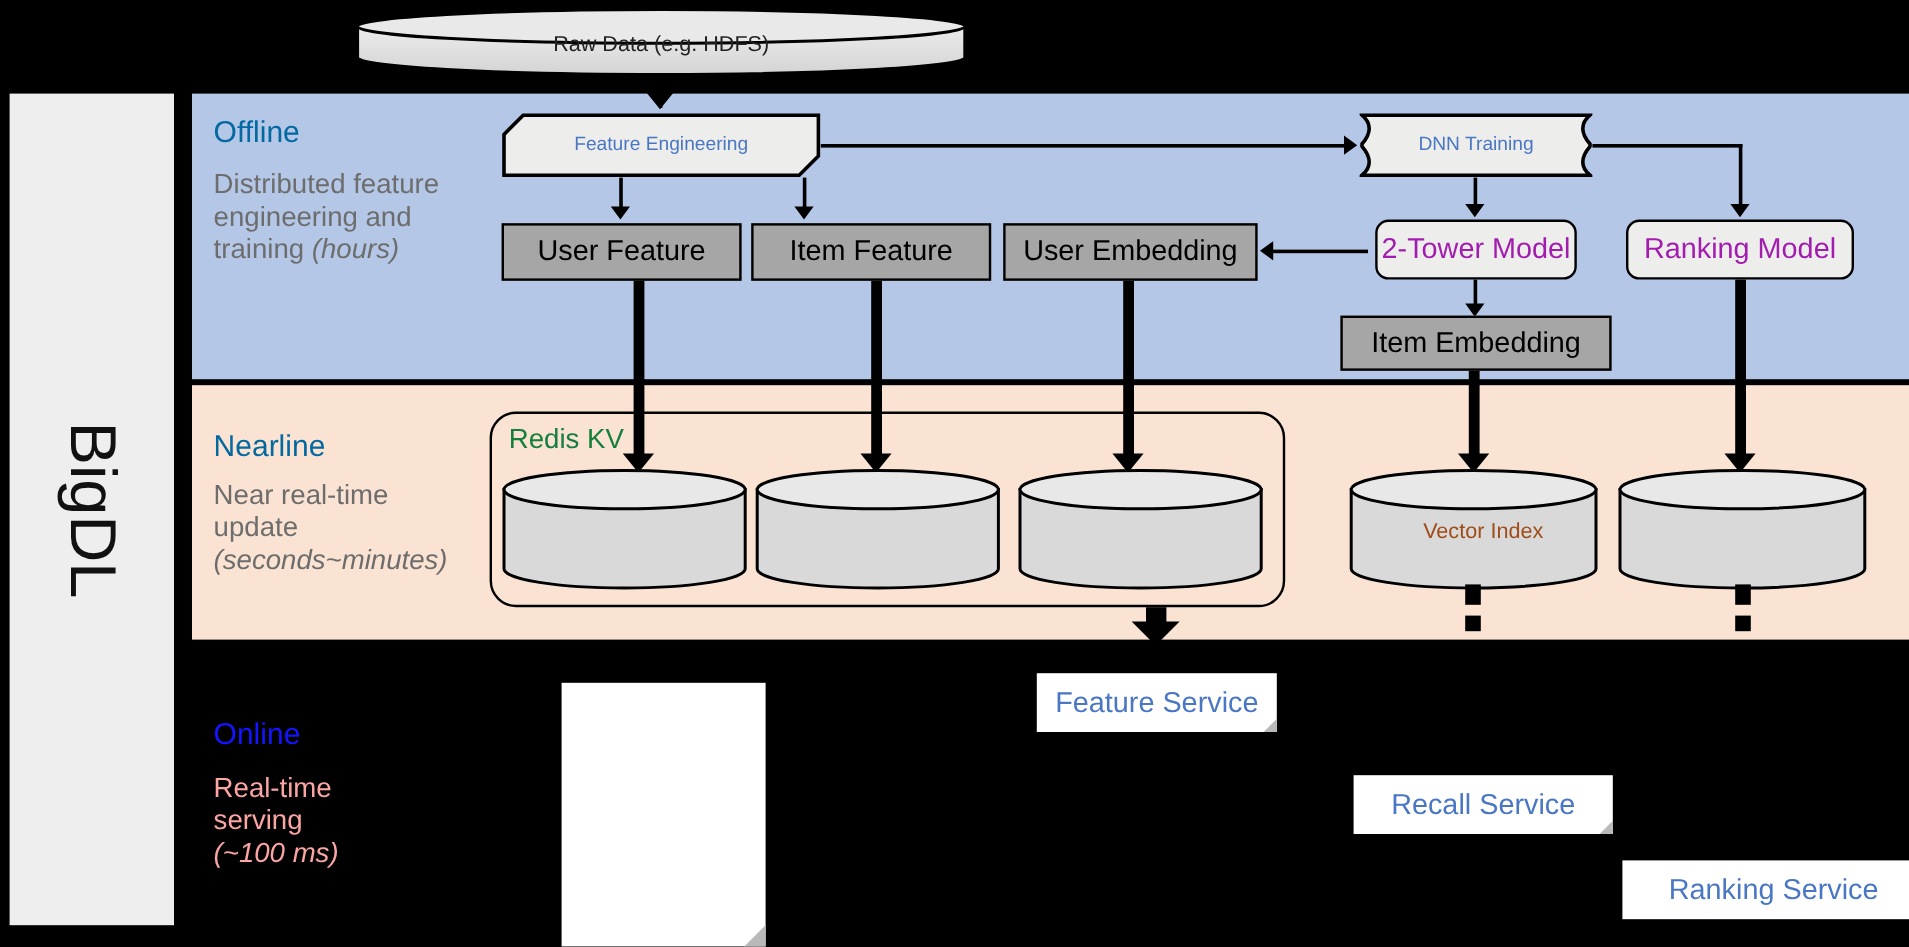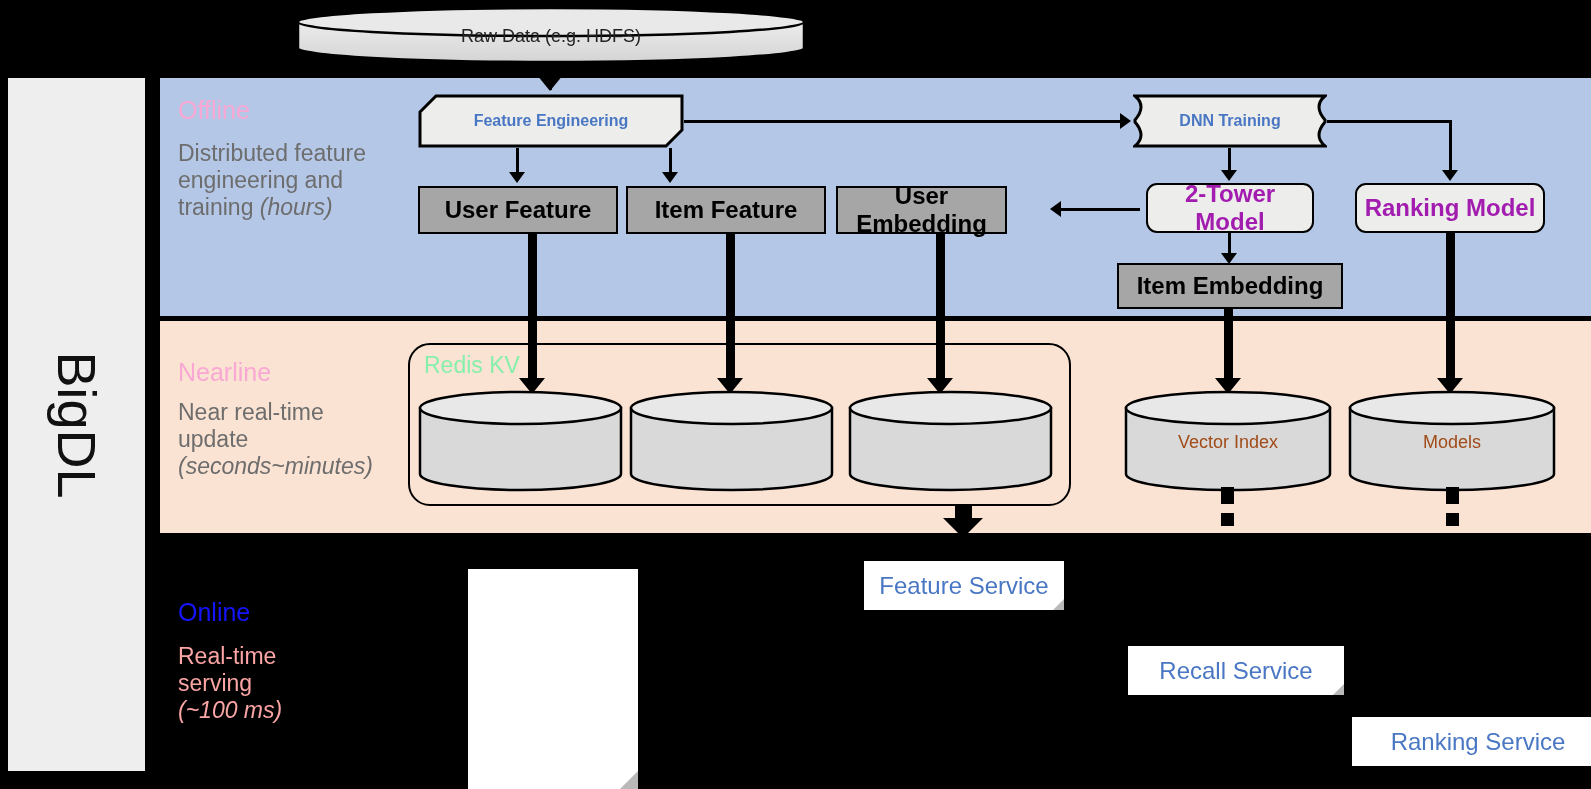--- a/index.html
+++ b/index.html
@@ -11,33 +11,33 @@
   #offline-band{left:160px;top:78px;width:1431px;height:238px;background:#b4c7e7;}
   #nearline-band{left:160px;top:321px;width:1431px;height:212px;background:#fbe3d3;}
   #online-band{left:160px;top:538px;width:1431px;height:251px;background:#000;}
 
   
   #sidebar{position:absolute;left:8px;top:78px;width:137px;height:693px;background:#eeeeee;}
   #sidebar-label{position:absolute;left:50%;top:50%;transform:translate(-50%,-50%) rotate(90deg);
     white-space:nowrap;font-size:54px;color:#111;font-family:"Liberation Sans",sans-serif;}
 
   
-  .band-title{position:absolute;font-size:25px;color:#f9a8d4;font-weight:400;}
+  .band-title{position:absolute;font-size:25px;color:#0369a1;font-weight:400;}
   .band-desc{position:absolute;font-size:23px;color:#6d6d6d;line-height:1.18;width:235px;}
   .band-desc i{font-style:italic;}
   #offline-title{left:178px;top:96px;}
   #offline-desc{left:178px;top:140px;}
   #nearline-title{left:178px;top:358px;}
   #nearline-desc{left:178px;top:399px;}
   #online-title{left:178px;top:598px;color:#1414ff;}
   #online-desc{left:178px;top:643px;color:#fca5a5;}
 
   
   .node{position:absolute;box-sizing:border-box;display:flex;align-items:center;justify-content:center;
-        text-align:center;border:2.5px solid #000;font-weight:bold;}
+        text-align:right;border:2.5px solid #000;}
   .gray-box{background:#a6a6a6;color:#000;font-size:24px;}
   .proc-box{background:#ededeb;font-size:24px;}
   .blue-txt{color:#4a77c4;}
   .green-txt{color:#a21caf;}
 
   
   .notched{border:none;background:transparent;}
   .notched svg{position:absolute;left:0;top:0;}
   .notched span{position:relative;z-index:2;}
 
@@ -50,21 +50,21 @@
 
   
   .cyl{position:absolute;}
   .cyl svg{display:block;}
   .cyl .cyl-label{position:absolute;left:0;right:0;top:50%;transform:translateY(-42%);
      text-align:center;font-size:18px;}
 
   
   #redis-group{position:absolute;left:408px;top:343px;width:663px;height:163px;
      border:2.5px solid #000;border-radius:22px;background:transparent;box-sizing:border-box;}
-  #redis-label{position:absolute;left:424px;top:352px;font-size:23px;color:#86efac;}
+  #redis-label{position:absolute;left:424px;top:352px;font-size:23px;color:#15803d;}
 
   
   .ln{position:absolute;background:#000;}
   .thin-v{width:2.5px;}
   .thin-h{height:2.5px;}
   .thick-v{width:9px;}
   .arrow-dn{position:absolute;width:0;height:0;border-left:8px solid transparent;
             border-right:8px solid transparent;border-top:11px solid #000;}
   .arrow-dn.big{border-left-width:13px;border-right-width:13px;border-top-width:16px;}
   .arrow-dn.huge{border-left-width:20px;border-right-width:20px;border-top-width:20px;}
@@ -160,21 +160,21 @@
   <div class="ln thin-h" style="left:1327px;top:120px;width:125px;"></div>
   <div class="ln thin-v" style="left:1449px;top:120px;height:54px;"></div>
   <div class="arrow-dn" style="left:1442px;top:170px;"></div>
 
   <div class="node gray-box" style="left:418px;top:186px;width:200px;height:48px;">
     <span>User Feature</span>
   </div>
   <div class="node gray-box" style="left:626px;top:186px;width:200px;height:48px;">
     <span>Item Feature</span>
   </div>
-  <div class="node gray-box" style="left:836px;top:186px;width:171px;height:48px;">
+  <div class="node gray-box" style="left:836px;top:186px;width:212px;height:48px;">
     <span>User Embedding</span>
   </div>
 
   <div class="ln thin-h" style="left:1053px;top:208px;width:87px;"></div>
   <div class="arrow-lf" style="left:1050px;top:201px;"></div>
 
   <div class="node proc-box rounded" style="left:1146px;top:183px;width:168px;height:50px;">
     <span class="green-txt">2-Tower Model</span>
   </div>
   <div class="node proc-box rounded" style="left:1355px;top:183px;width:190px;height:50px;">
@@ -221,33 +221,32 @@
     <div class="cyl-label"></div>
   </div>
   <div class="cyl" style="left:848px;top:390px;width:205px;height:102px;">
     <svg width="205" height="102" viewBox="0 0 205 102">
       <path d="M2,18 L2,84 A100.5,16 0 0 0 203,84 L203,18 Z" fill="#d9d9d9" stroke="#000" stroke-width="2.5"></path>
       <ellipse cx="102.5" cy="18" rx="100.5" ry="16" fill="#e8e8e8" stroke="#000" stroke-width="2.5"></ellipse>
     </svg>
     <div class="cyl-label"></div>
   </div>
 
-  <div class="cyl" style="left:1124px;top:390px;width:208px;height:102px;">
+  <div class="cyl" style="left:1124px;top:390px;width:224px;height:102px;">
     <svg width="208" height="102" viewBox="0 0 208 102">
       <path d="M2,18 L2,84 A102,16 0 0 0 206,84 L206,18 Z" fill="#d9d9d9" stroke="#000" stroke-width="2.5"></path>
       <ellipse cx="104" cy="18" rx="102" ry="16" fill="#e8e8e8" stroke="#000" stroke-width="2.5"></ellipse>
     </svg>
     <div class="cyl-label" style="color:#a04b18;">Vector Index</div>
   </div>
   <div class="cyl" style="left:1348px;top:390px;width:208px;height:102px;">
     <svg width="208" height="102" viewBox="0 0 208 102">
       <path d="M2,18 L2,84 A102,16 0 0 0 206,84 L206,18 Z" fill="#d9d9d9" stroke="#000" stroke-width="2.5"></path>
       <ellipse cx="104" cy="18" rx="102" ry="16" fill="#e8e8e8" stroke="#000" stroke-width="2.5"></ellipse>
     </svg>
-    <div class="cyl-label" style="color:#a04b18;">Models</div>
   </div>
 
   <div class="dash-sq" style="left:1221px;top:487px;height:17px;"></div>
   <div class="dash-sq" style="left:1221px;top:513px;"></div>
   <div class="dash-sq" style="left:1446px;top:487px;height:17px;"></div>
   <div class="dash-sq" style="left:1446px;top:513px;"></div>
 
   <div class="dash-sq" style="left:955px;top:506px;width:17px;height:14px;"></div>
   <div class="arrow-dn huge" style="left:943px;top:518px;"></div>
 

